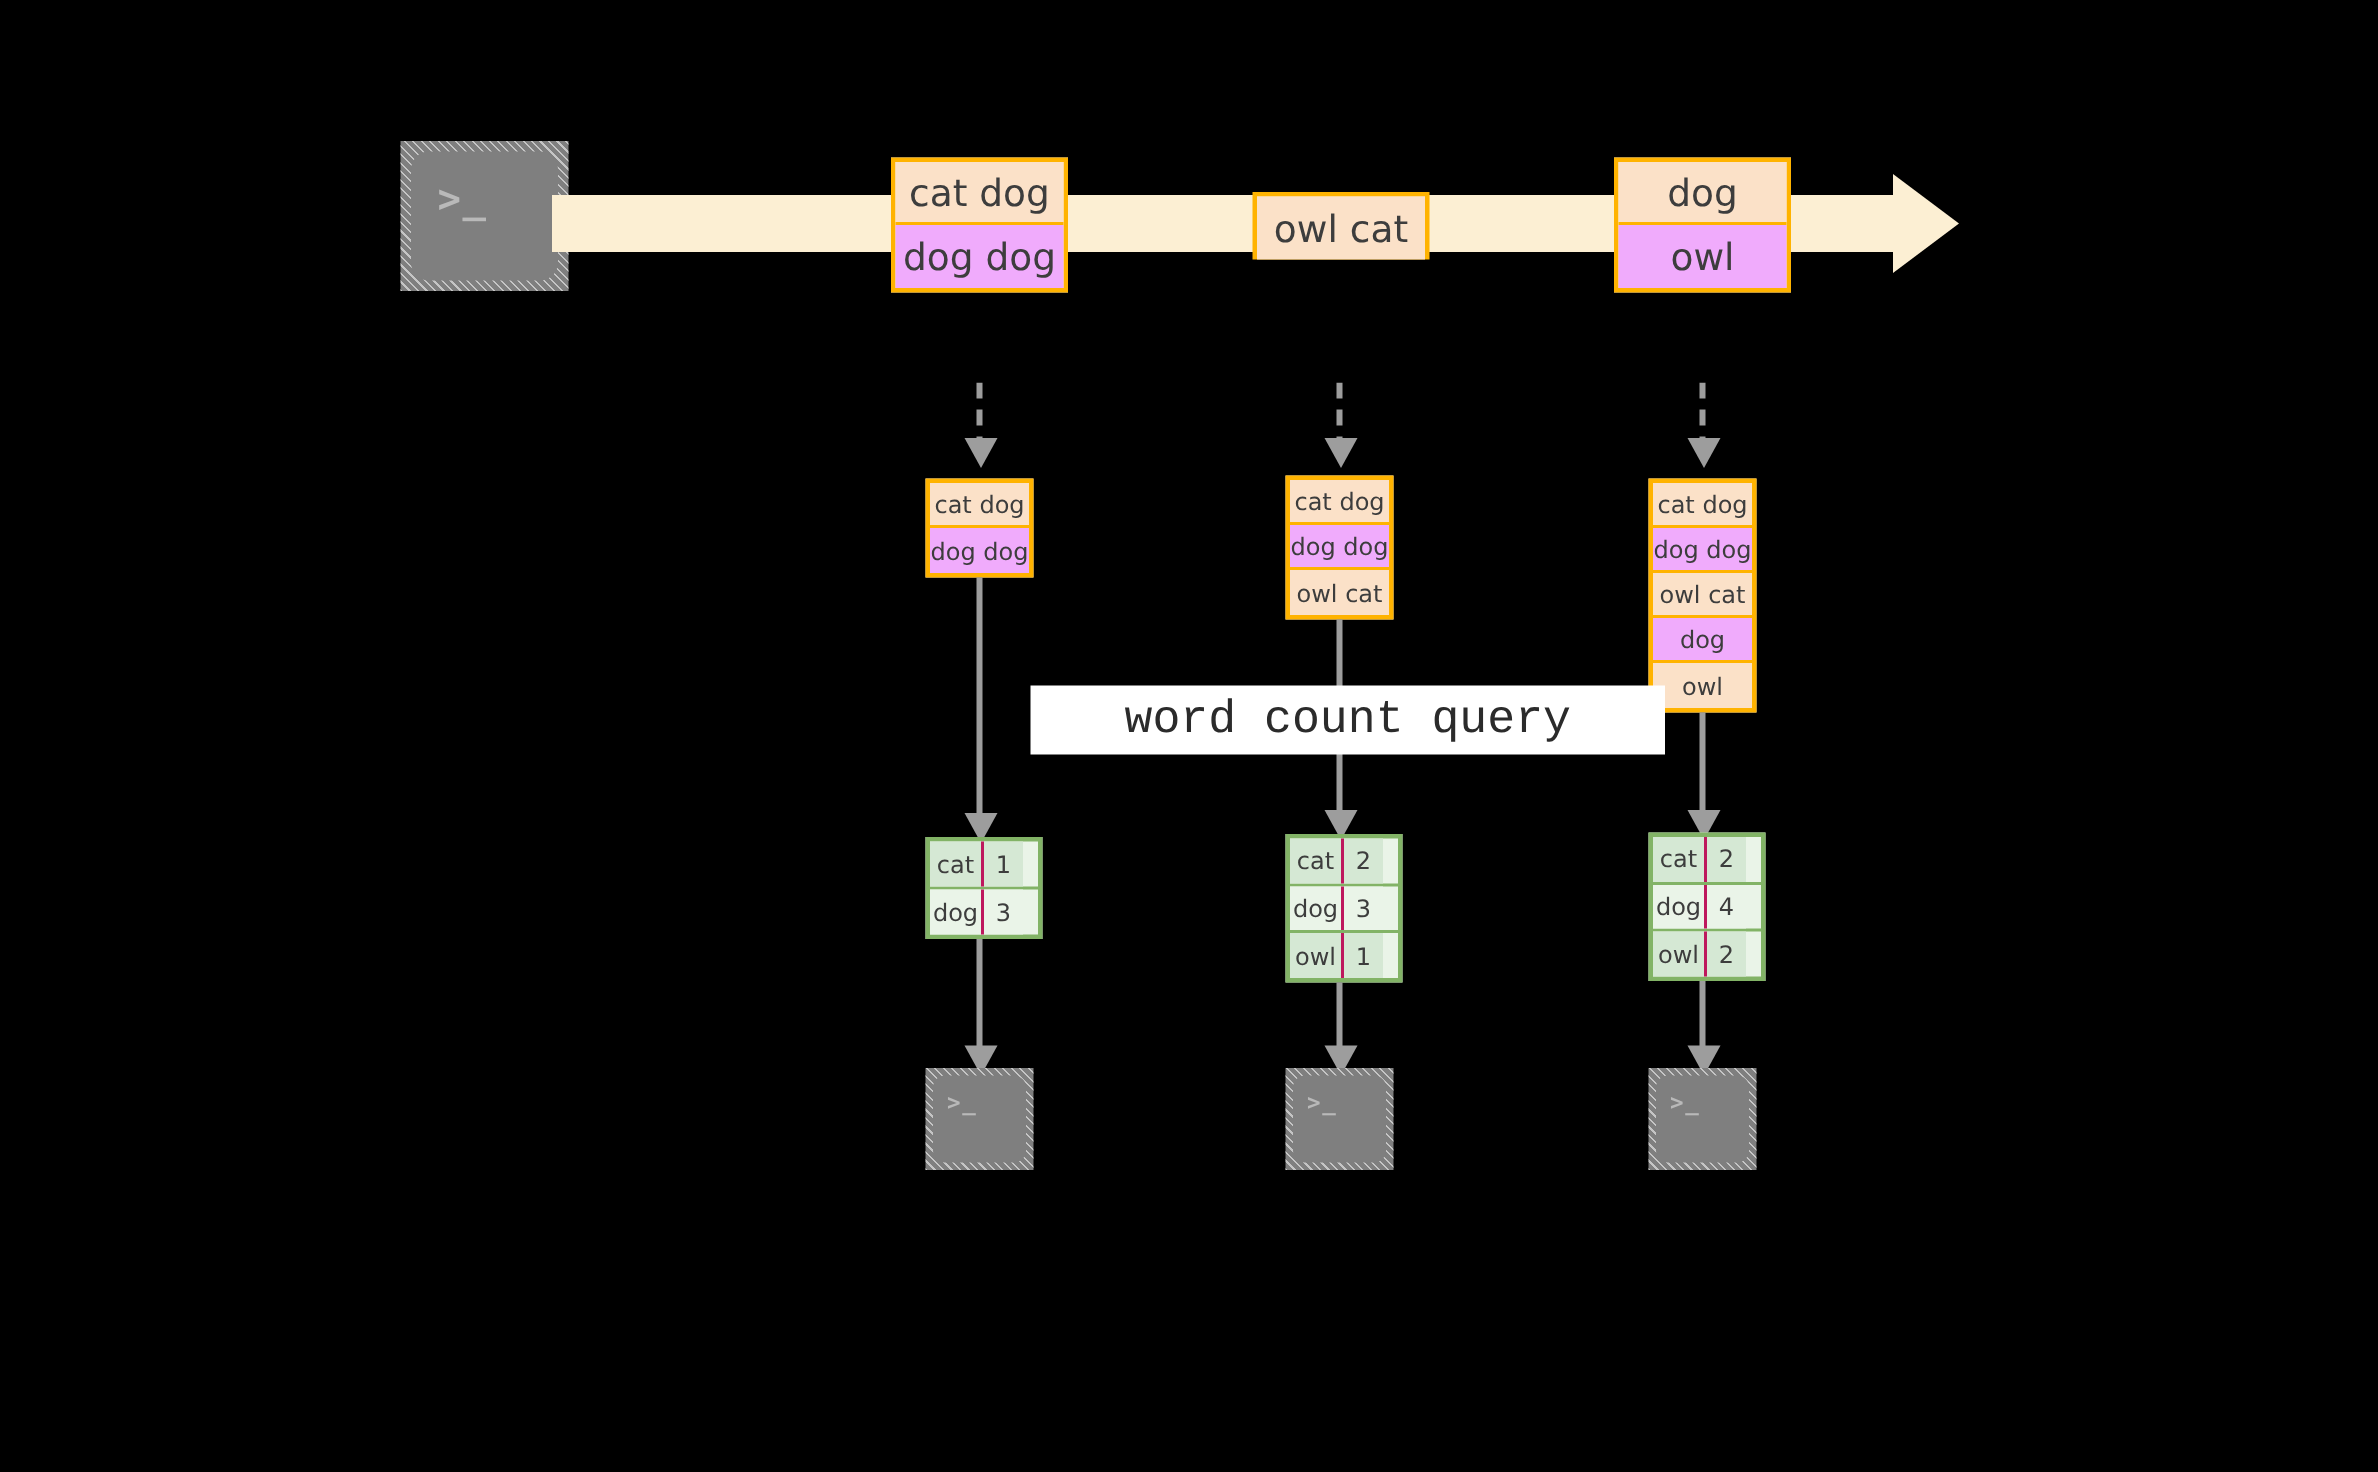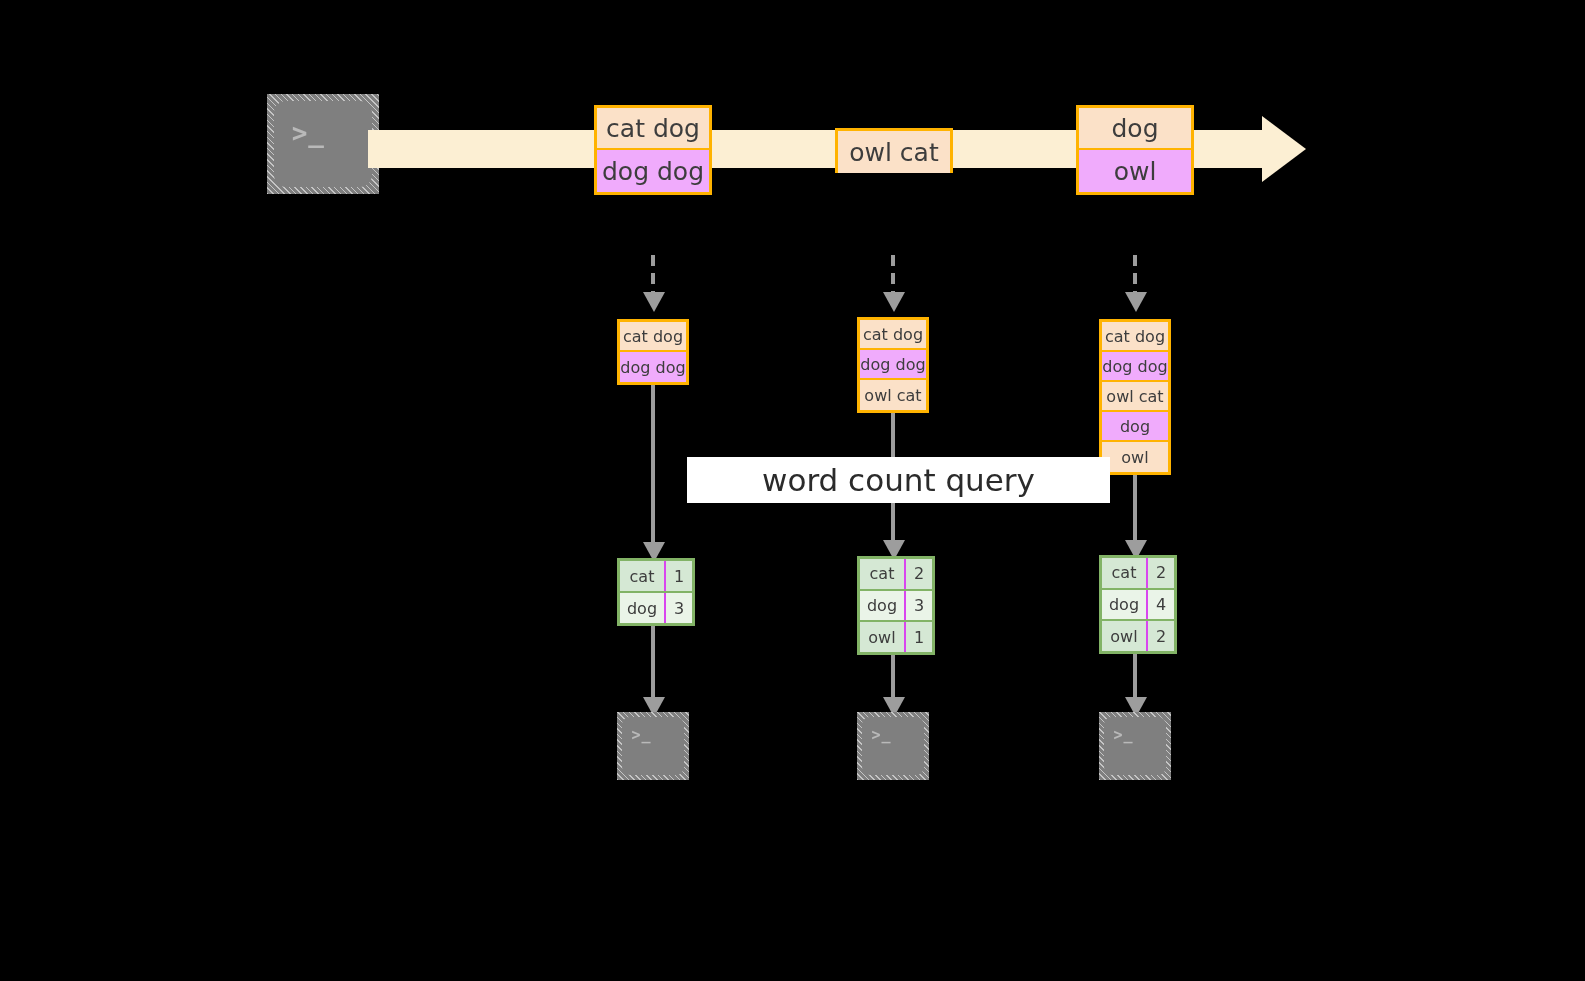--- a/index.html
+++ b/index.html
@@ -106,21 +106,21 @@
   .gcell {
     box-sizing: border-box;
     display: flex;
     align-items: center;
     justify-content: center;
     font-size: 16px;
     color: #3d3d3d;
     background: #eaf4e8;
     white-space: nowrap;
   }
-  .gcell.k { width: 46px; border-right: 2px solid #d946ef; }
+  .gcell.k { width: 36px; border-right: 2px solid #be185d; }
   .gcell.v { width: 26px; }
   .grow.dark .gcell { background: #d5e8d4; }
 
   
   .vline {
     position: absolute;
     width: 4px;
     background: #9d9d9d;
   }
   .vline.dashed {
@@ -140,20 +140,21 @@
   
   .query-label {
     position: absolute;
     background: #ffffff;
     color: #2b2b2b;
     display: flex;
     align-items: center;
     justify-content: center;
     font-size: 31px;
     white-space: nowrap;
+    font-family: Liberation Mono, monospace;
   }
 </style>
 </head>
 <body>
 
 <div id="stage">
 
   <div class="terminal big" style="left:267px; top:94px; width:112px; height:100px;">
     <div class="inner"></div>
     <div class="prompt">&gt;_</div>

